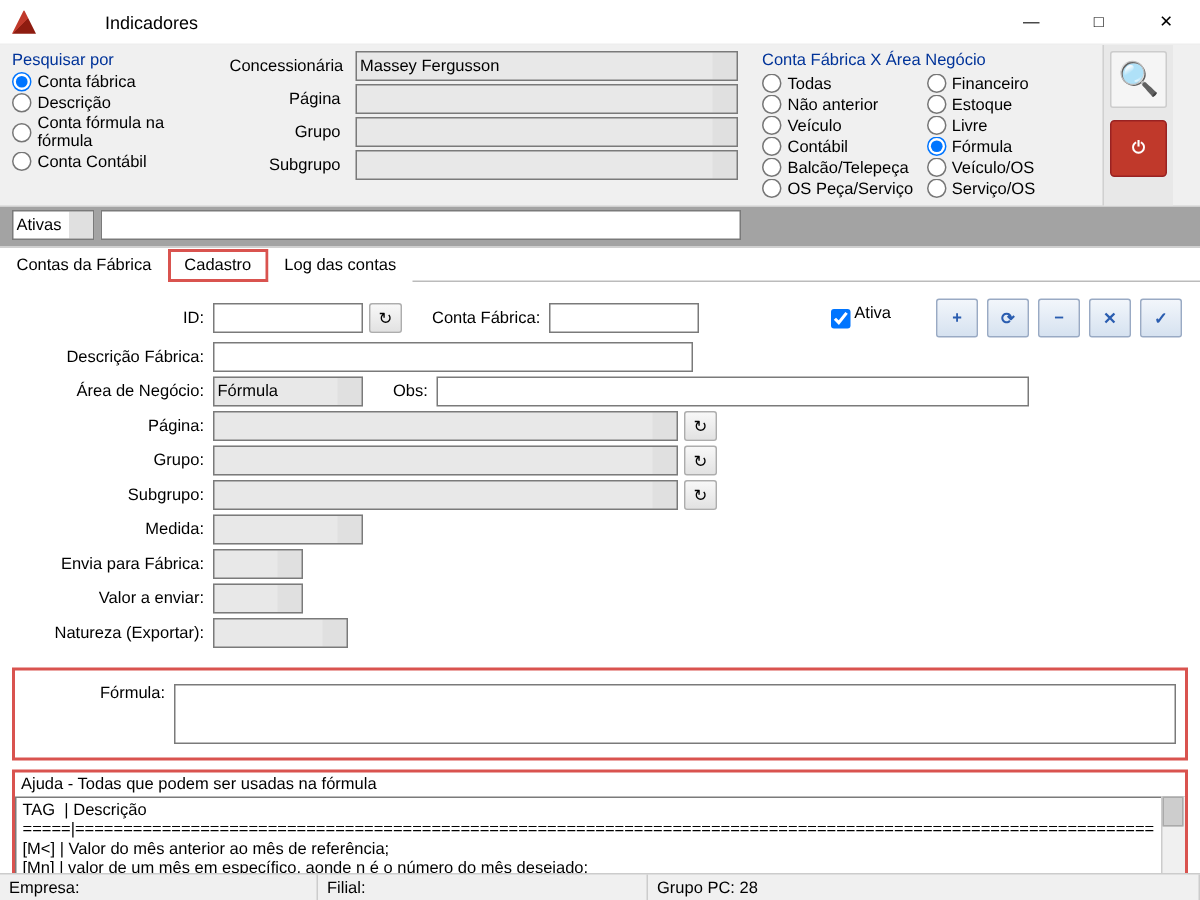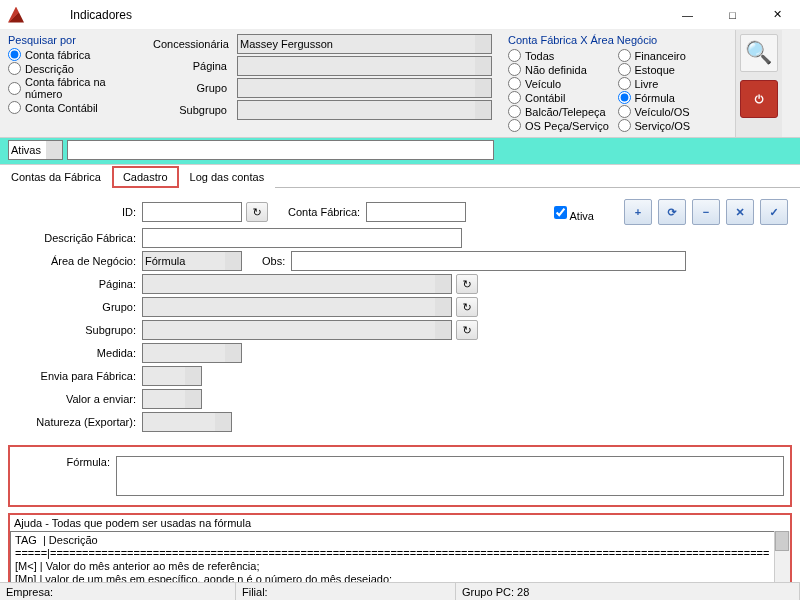--- a/index.html
+++ b/index.html
@@ -67,21 +67,21 @@
     <div class="radio-row">
         <input type="radio" checked="" style="">
         <span>Conta fábrica</span>
       </div>
     <div class="radio-row">
         <input type="radio" style="">
         <span>Descrição</span>
       </div>
     <div class="radio-row">
         <input type="radio" style="">
-        <span>Conta fábrica na número</span>
+        <span>Conta fórmula na fórmula</span>
       </div>
     <div class="radio-row">
         <input type="radio" style="">
         <span>Conta Contábil</span>
       </div>
   </div>
 
   <div class="panel" style="width:355px;">
     <div style="display:grid; grid-template-columns:80px 1fr; gap:2px 4px; align-items:center;">
       <div class="lbl-right">Concessionária</div>
@@ -98,21 +98,21 @@
   <div class="panel" style="width:235px;">
     <div class="group-title">Conta Fábrica X Área Negócio</div>
     <div style="display:grid; grid-template-columns:1fr 1fr;">
       <div>
         <div class="radio-row">
             <input type="radio" style="">
             <span>Todas</span>
           </div>
         <div class="radio-row">
             <input type="radio" style="">
-            <span>Não definida</span>
+            <span>Não anterior</span>
           </div>
         <div class="radio-row">
             <input type="radio" style="">
             <span>Veículo</span>
           </div>
         <div class="radio-row">
             <input type="radio" style="">
             <span>Contábil</span>
           </div>
         <div class="radio-row">
@@ -156,21 +156,21 @@
   <div style="background:#e8e8e8; display:flex; flex-direction:column; align-items:center; justify-content:flex-start; border-left:1px solid #d0d0d0;">
     <div class="search-btn-big">
         <span class="mag">🔍</span>
       </div>
     <div class="power-btn">
         <span>⏻</span>
       </div>
   </div>
 </div>
 
-<div style="display:flex; background:#5eead4; padding:2px 8px 4px 8px; border-bottom:1px solid #d0d0d0; gap:4px;">
+<div style="display:flex; background:#a3a3a3; padding:2px 8px 4px 8px; border-bottom:1px solid #d0d0d0; gap:4px;">
   <select class="combo" style="width:55px;"><option>Ativas</option></select>
   <input class="tin" style="flex: 1 1 0%; max-width: 427px;">
 </div>
 
 <div class="tabs">
   <div class="tab">Contas da Fábrica</div>
   <div class="tab active-frame">Cadastro</div>
   <div class="tab">Log das contas</div>
 </div>
 
@@ -178,21 +178,21 @@
   <div class="form-row">
     <div class="form-lbl">ID:</div>
     <input class="tin" style="width: 100px;">
     <div class="iconbtn">
         <span>↻</span>
       </div>
     <div style="width:20px;"></div>
     <div style="text-align:right; padding-right:6px;">Conta Fábrica:</div>
     <input class="tin" style="width: 100px;">
     <div style="flex:1;"></div>
-    <label style="display:flex;align-items:flex-end;">
+    <label style="display:flex;align-items:flex-start;">
         <input type="checkbox" checked="" style="">
         <span>Ativa</span>
       </label>
     <div style="width:30px;"></div>
     <div class="toolbar-btns">
       <div class="tbtn">
           <span>+</span>
         </div>
       <div class="tbtn">
           <span>⟳</span>
@@ -278,16 +278,16 @@
 <span>[Mm] | Número do mês corrente, 1..12, exemplo: se o período de referência do 04/2015 a tag [Mm] será substituída na fórm</span>
 
 </div>
     <div class="scrollbar-v">
         <div class="scroll-thumb"></div>
       </div>
   </div>
 </div>
 
 <div class="statusbar">
-  <div class="status-cell" style="width:236px;"><span>Empresa:</span>&nbsp;<span></span></div>
+  <div class="status-cell" style="width:212px;"><span>Empresa:</span>&nbsp;<span></span></div>
   <div class="status-cell" style="width:220px;"><span>Filial:</span>&nbsp;<span></span></div>
   <div class="status-cell" style="flex:1;"><span>Grupo PC:</span>&nbsp;<span>28</span></div>
 </div>
 
 </body></html>

